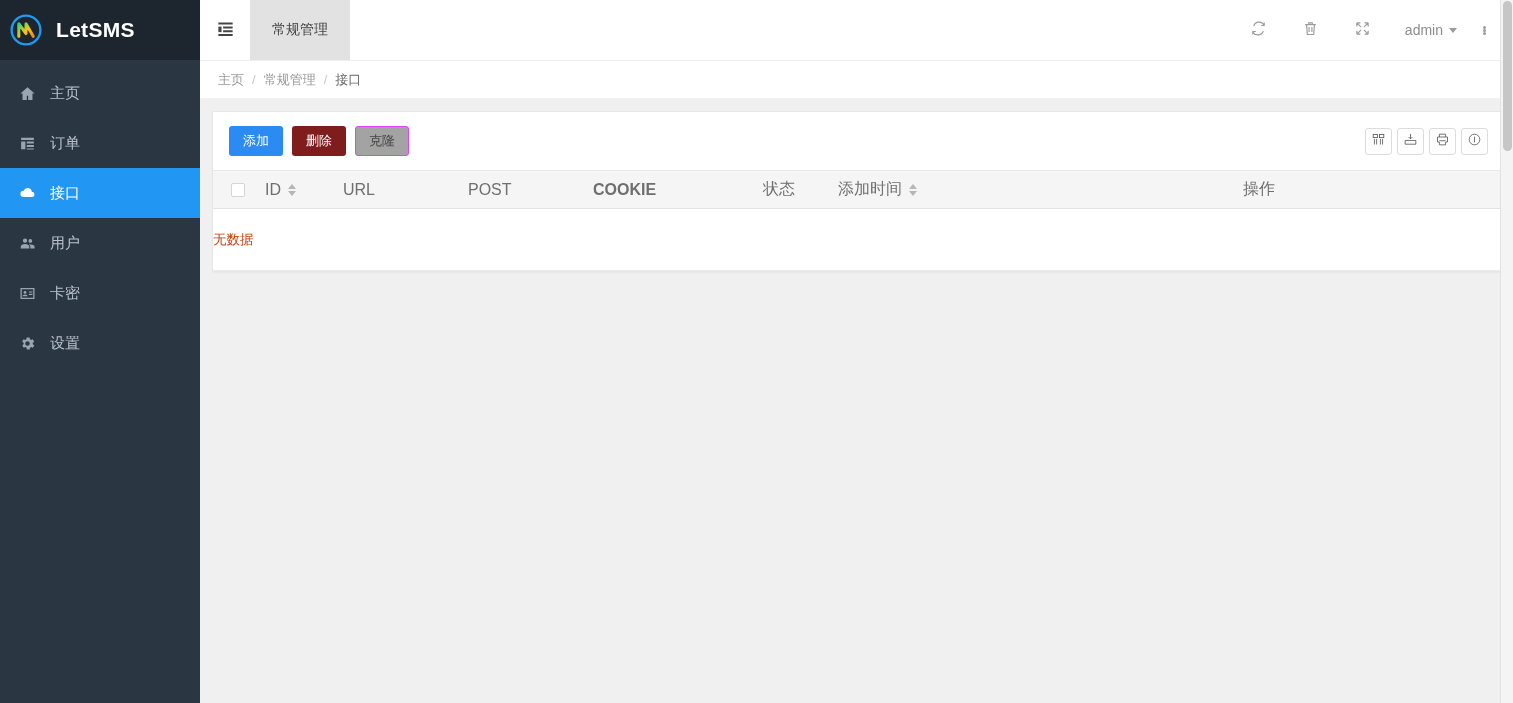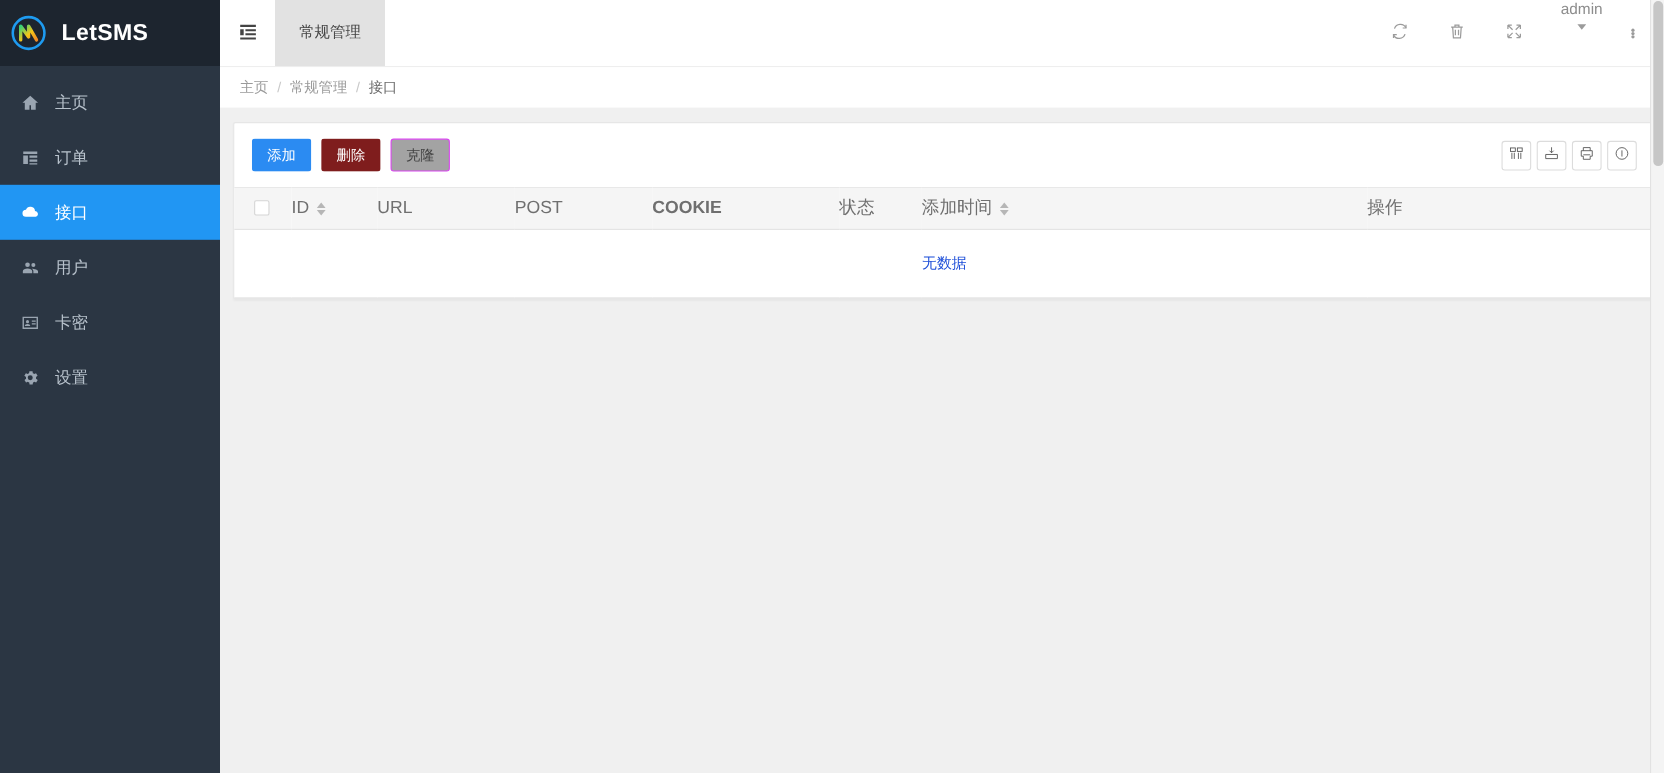--- a/index.html
+++ b/index.html
@@ -38,21 +38,21 @@
   .tabs { display:flex; align-items:stretch; }
   .tab { background:#e2e2e2; display:flex; align-items:center; padding:0 22px;
          font-size:14px; color:#444; cursor:pointer; }
   .topbar-spacer { flex:1; }
   .topbar-right { display:flex; align-items:center; gap:0; padding-right:12px; }
   .tb-icon { width:52px; height:60px; display:flex; align-items:center;
              justify-content:center; cursor:pointer; }
   .tb-icon svg { width:17px; height:17px; fill:none; stroke:#9b9b9b;
                  stroke-width:1.6; }
   .user-menu { display:flex; align-items:center; gap:6px; padding:0 10px 0 16px;
-               color:#8d8d8d; font-size:14px; cursor:pointer; height:60px;flex-direction:column; }
+               color:#8d8d8d; font-size:14px; cursor:pointer; height:60px; }
   .caret { width:0;height:0;border-left:4.5px solid transparent;
            border-right:4.5px solid transparent;border-top:5px solid #9b9b9b; }
   .dots { width:34px; height:60px; display:flex; flex-direction:column;
           align-items:center; justify-content:center; gap:3px; cursor:pointer; }
   .dots i { width:3px; height:3px; background:#9b9b9b; border-radius:50%;
             display:block; }
 
   .crumbbar { height:38px; background:#fff; display:flex; align-items:center;
               padding-left:18px; flex:0 0 38px; border-top:1px solid #eee; }
   .crumbs { display:flex; align-items:center; gap:8px; font-size:13px; }
@@ -88,21 +88,21 @@
         vertical-align:middle; }
   .chk { width:14px; height:14px; border:1px solid #d5d5d5; background:#fff;
          border-radius:2px; display:inline-block; cursor:pointer;
          vertical-align:middle; }
   .th-inner { display:inline-flex; align-items:center; gap:7px; }
   .sorter { display:inline-flex; flex-direction:column; gap:2px; }
   .sorter .up { width:0;height:0;border-left:4px solid transparent;
         border-right:4px solid transparent;border-bottom:5px solid #b6b6b6; }
   .sorter .dn { width:0;height:0;border-left:4px solid transparent;
         border-right:4px solid transparent;border-top:5px solid #b6b6b6; }
-  table.dt tbody td { height:62px; text-align:center; color:#1d4ed8;
+  table.dt tbody td { height:62px; color:#c2410c;
         font-size:13.5px; border-bottom:1px solid #ececec; }
 
   .vscroll { position:absolute; right:0; top:0; width:13px; height:703px;
              background:#f4f4f4; border-left:1px solid #e2e2e2; }
   .vscroll .thumb { position:absolute; left:2px; top:1px; width:9px;
              height:150px; background:#c6c6c6; border-radius:5px; }
 </style>
 </head>
 <body>
 

